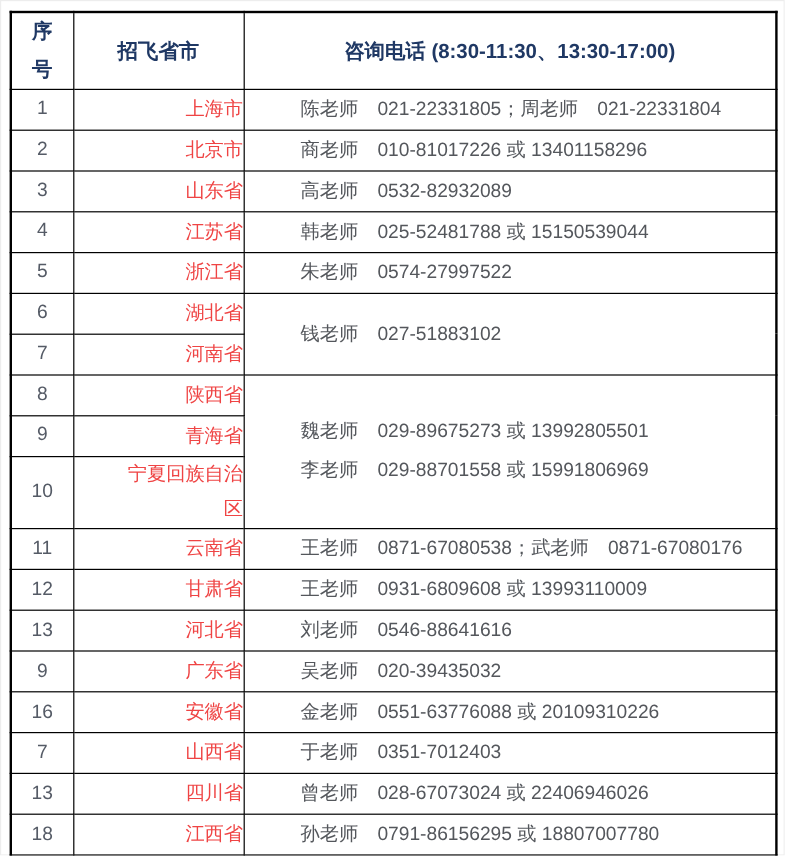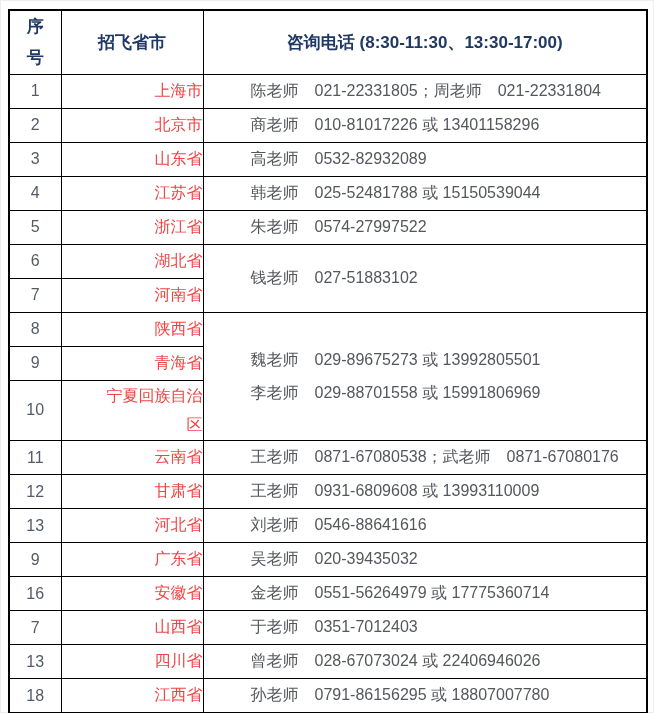--- a/index.html
+++ b/index.html
@@ -152,21 +152,21 @@
         <td class="cell-phone">刘老师　0546-88641616</td>
       </tr>
       <tr class="row-normal">
         <td class="cell-serial">9</td>
         <td class="cell-province">广东省</td>
         <td class="cell-phone">吴老师　020-39435032</td>
       </tr>
       <tr class="row-normal">
         <td class="cell-serial">16</td>
         <td class="cell-province">安徽省</td>
-        <td class="cell-phone">金老师　0551-56264979 或 17775360714</td>
+        <td class="cell-phone">金老师　0551-63776088 或 20109310226</td>
       </tr>
       <tr class="row-normal">
         <td class="cell-serial">7</td>
         <td class="cell-province">山西省</td>
         <td class="cell-phone">于老师　0351-7012403</td>
       </tr>
       <tr class="row-normal">
         <td class="cell-serial">13</td>
         <td class="cell-province">四川省</td>
         <td class="cell-phone">曾老师　028-67073024 或 22406946026</td>

